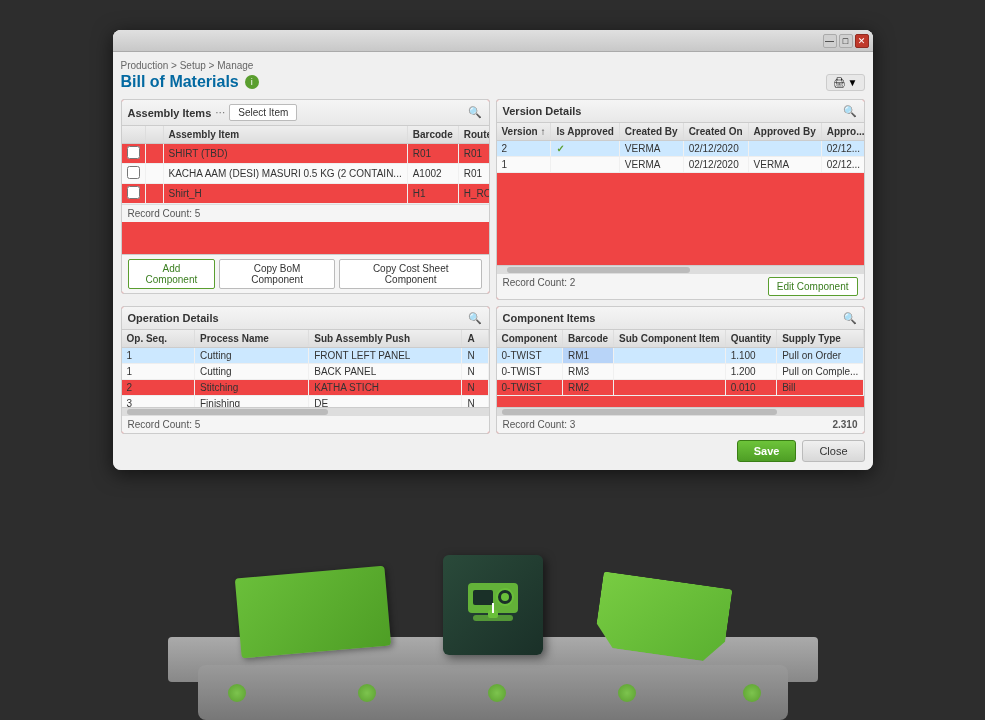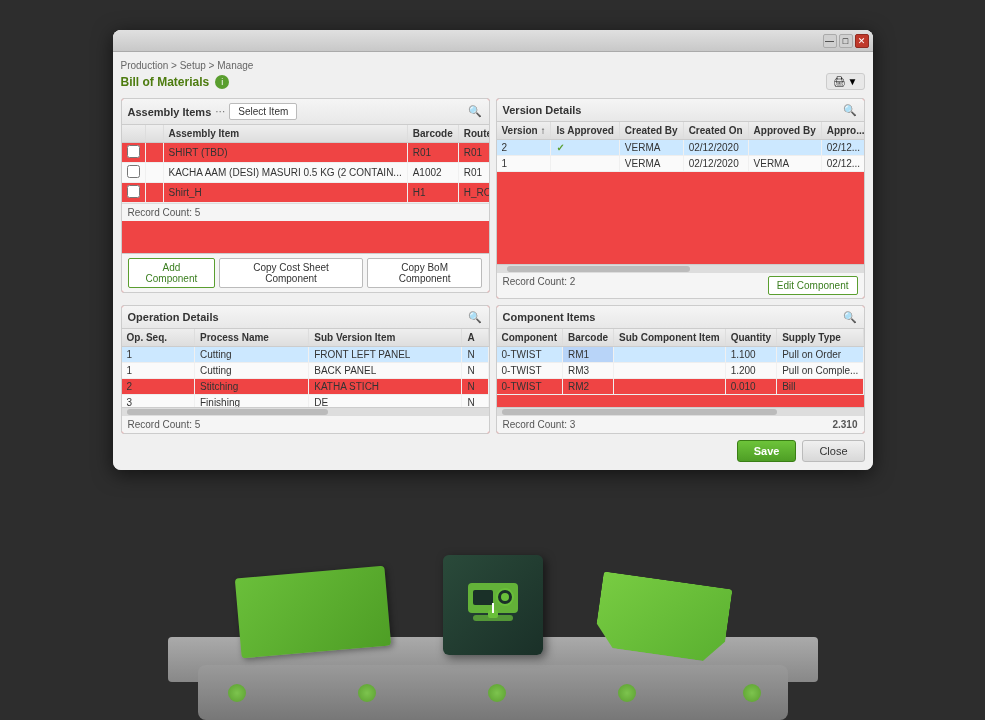--- a/index.html
+++ b/index.html
@@ -145,23 +145,23 @@
       margin-bottom: 2px;
     }
 
     .page-header {
       display: flex;
       align-items: center;
       margin-bottom: 8px;
     }
 
     .page-title {
-      font-size: 12px;
+      font-size: 16px;
       font-weight: 600;
-      color: #4d7c0f;
+      color: #0369a1;
     }
 
     .info-icon {
       width: 14px;
       height: 14px;
       border-radius: 50%;
       background: #5a9e2f;
       color: white;
       font-size: 9px;
       display: flex;
@@ -440,22 +440,22 @@
     </tr>
                 </tbody>
             </table>
           </div>
           <div class="record-count">
             <span>Record Count:</span>
             <span>5</span>
           </div>
           <div class="panel-footer-actions">
             <button class="btn-action btn-action-green">Add Component</button>
+            <button class="btn-action">Copy BoM Component</button>
             <button class="btn-action">Copy Cost Sheet Component</button>
-            <button class="btn-action">Copy BoM Component</button>
           </div>
         </div>
 
         <div class="panel" style="height:201px;">
           <div class="panel-header">
             <span class="panel-title">Version Details</span>
             <div class="search-icon-small">🔍</div>
           </div>
           <div class="data-table">
             <table>
@@ -508,21 +508,21 @@
           <div class="panel-header">
             <span class="panel-title">Operation Details</span>
             <div class="search-icon-small">🔍</div>
           </div>
           <div class="data-table">
             <table>
               <thead>
                 <tr>
                   <th>Op. Seq.</th>
                   <th>Process Name</th>
-                  <th>Sub Version Item</th>
+                  <th>Sub Assembly Push</th>
                   <th>A</th>
                 </tr>
               </thead>
               <tbody id="operation-tbody">
               <tr class="row-selected">
       <td>1</td>
       <td>Cutting</td>
       <td>FRONT LEFT PANEL</td>
       <td>N</td>
     </tr>

